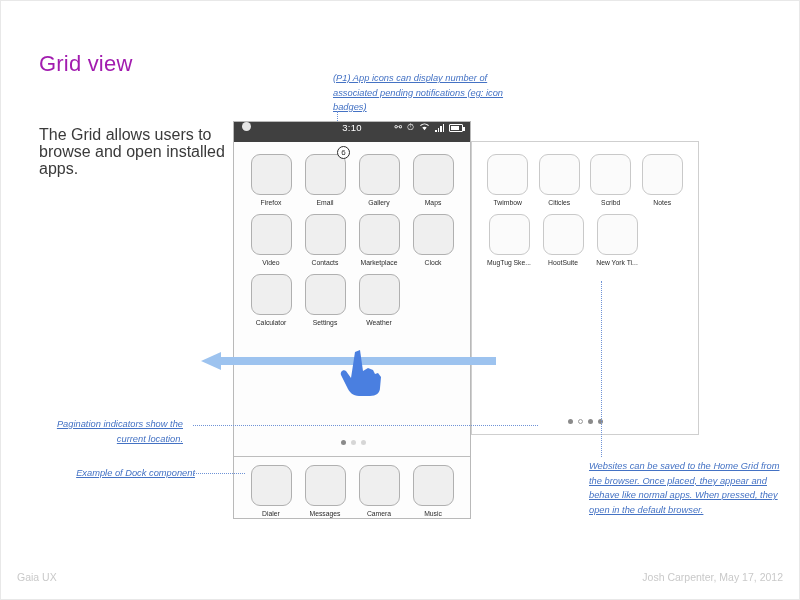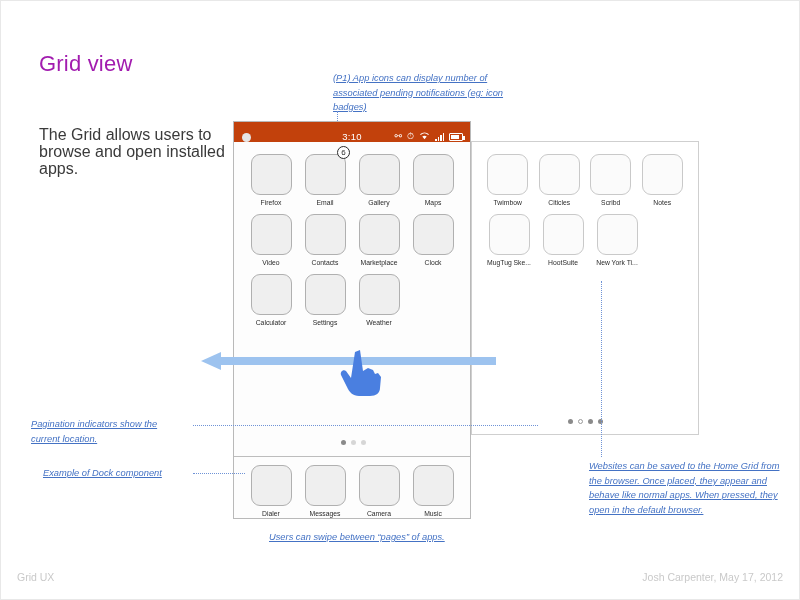--- a/index.html
+++ b/index.html
@@ -44,21 +44,21 @@
 
   
   .anno {
     position: absolute;
     font-size: 9.3px;
     line-height: 14.5px;
     font-style: italic;
     color: #4472c4;
     text-decoration: underline;
   }
-  .anno.right-align { }
+  .anno.right-align { text-align: right; }
   .anno p { margin: 0; }
   .anno p + p { margin-top: 13px; margin-left: 38px; }
 
   
   .dots-h {
     position: absolute;
     height: 1px;
     border-top: 1px dotted #6f93d6;
   }
   .dots-v {
@@ -74,23 +74,23 @@
     top: 120px;
     width: 238px;
     height: 398px;
     background: #fdfdfd;
     border: 1px solid #b9b9b9;
     box-sizing: border-box;
   }
   #statusbar {
     position: relative;
     height: 20px;
-    background: #c2410c;
-    display: flex;
-    align-items: flex-end;
+    background: #404040;
+    display: flex;
+    align-items: flex-start;
   }
   .sb-dot {
     width: 9px; height: 9px;
     border-radius: 50%;
     background: #e6e6e6;
     margin-left: 8px;
   }
   .sb-clock {
     position: absolute;
     left: 0; right: 0;
@@ -449,23 +449,22 @@
              C43 44 39 47 33 47 L22 47 C16 47 12 43 10 38 L4 26
              C3 23 6 20 9 22 L14 29 Z" fill="#4a7fe0"></path>
   </svg>
 
   <div class="anno right-align" style="left:30px; top:416px; width:152px;">Pagination indicators show the current location.</div>
   <div class="dots-h" style="left:192px; top:424px; width:345px;"></div>
 
   <div class="anno right-align" style="left:42px; top:465px; width:152px;">Example of Dock component</div>
   <div class="dots-h" style="left:192px; top:472px; width:52px;"></div>
 
-  <div class="anno" style="left:268px; top:529px; width:260px;">Users can swipe between “pages” of apps.</div>
 
   <div class="dots-v" style="left:600px; top:280px; height:176px;"></div>
   <div class="anno" style="left:588px; top:458px; width:195px;">
     <p>Websites can be saved to the Home Grid from the browser. Once placed, they appear and behave like normal apps. When pressed, they open in the default browser.</p>
   </div>
 
-  <div class="footer-left">Grid UX</div>
+  <div class="footer-left">Gaia UX</div>
   <div class="footer-right">Josh Carpenter, May 17, 2012</div>
 
 </div>
 
 </body></html>

